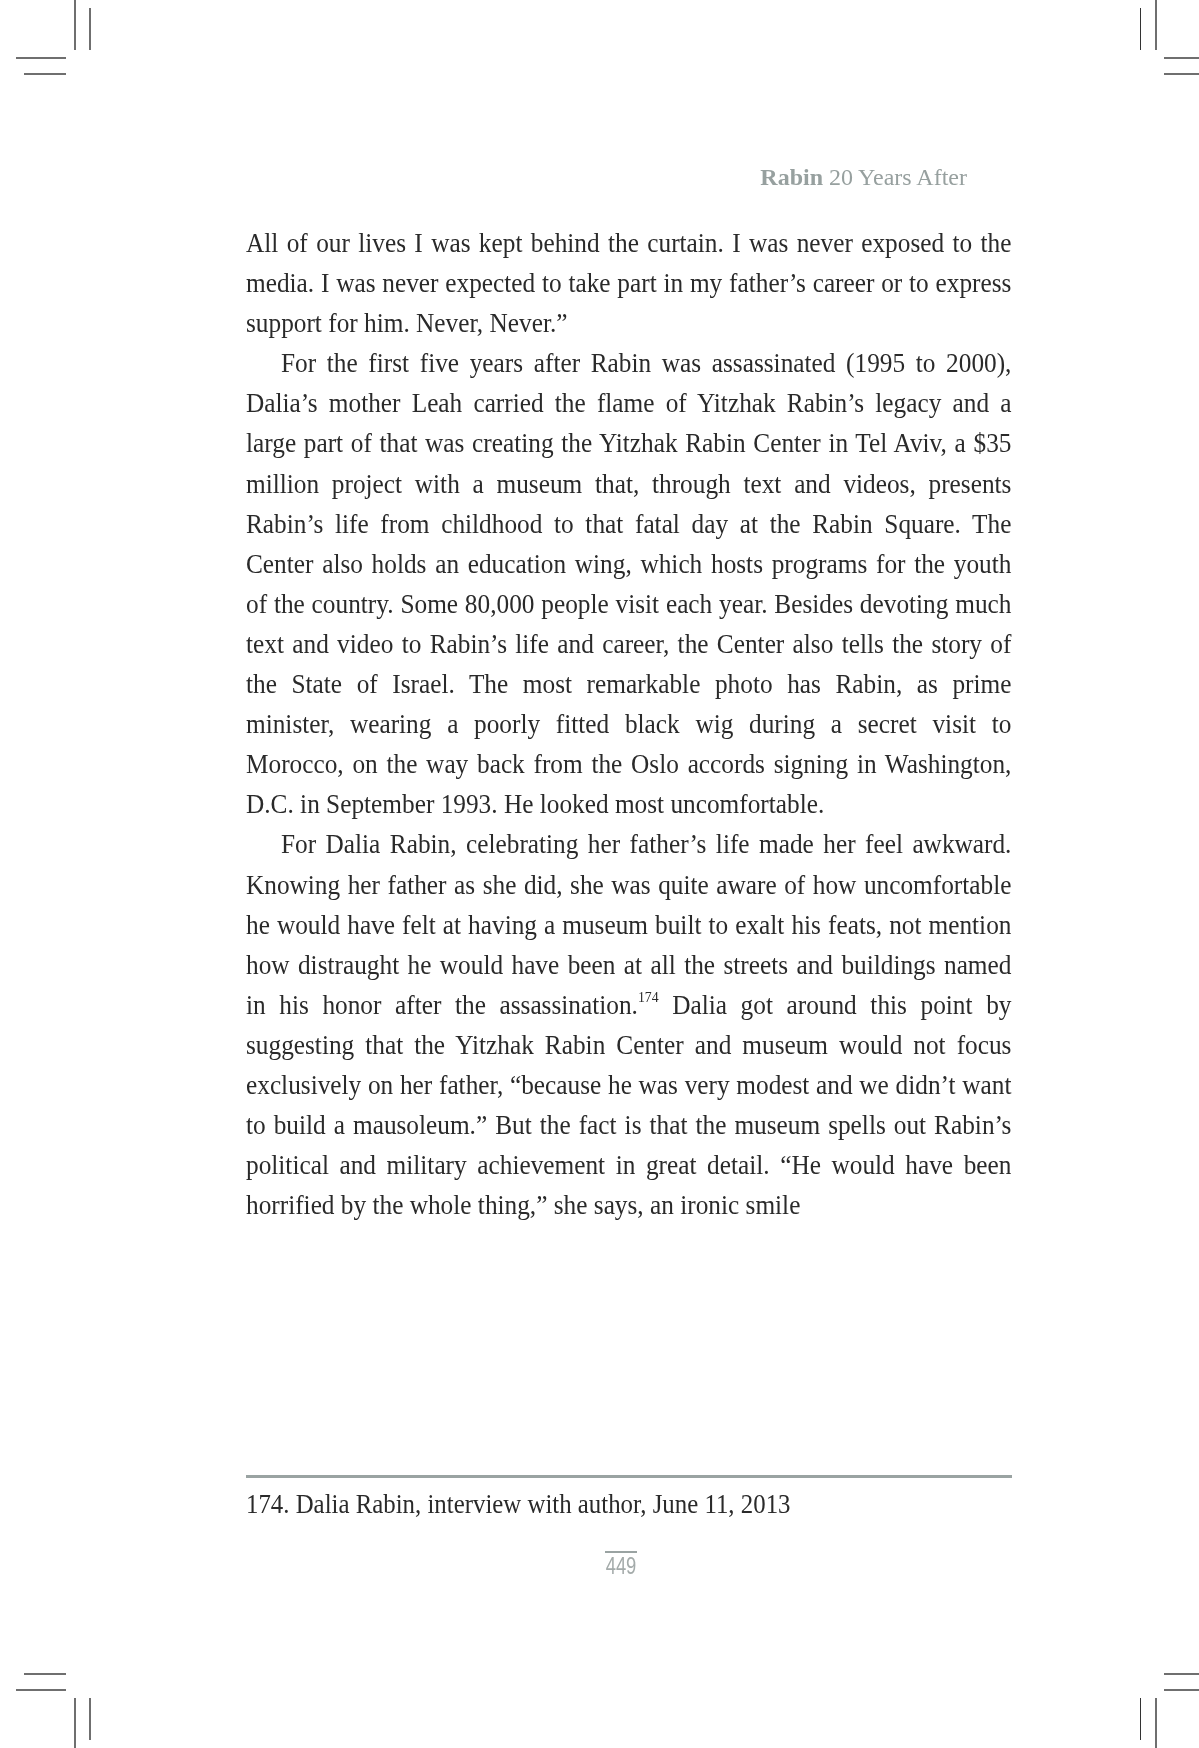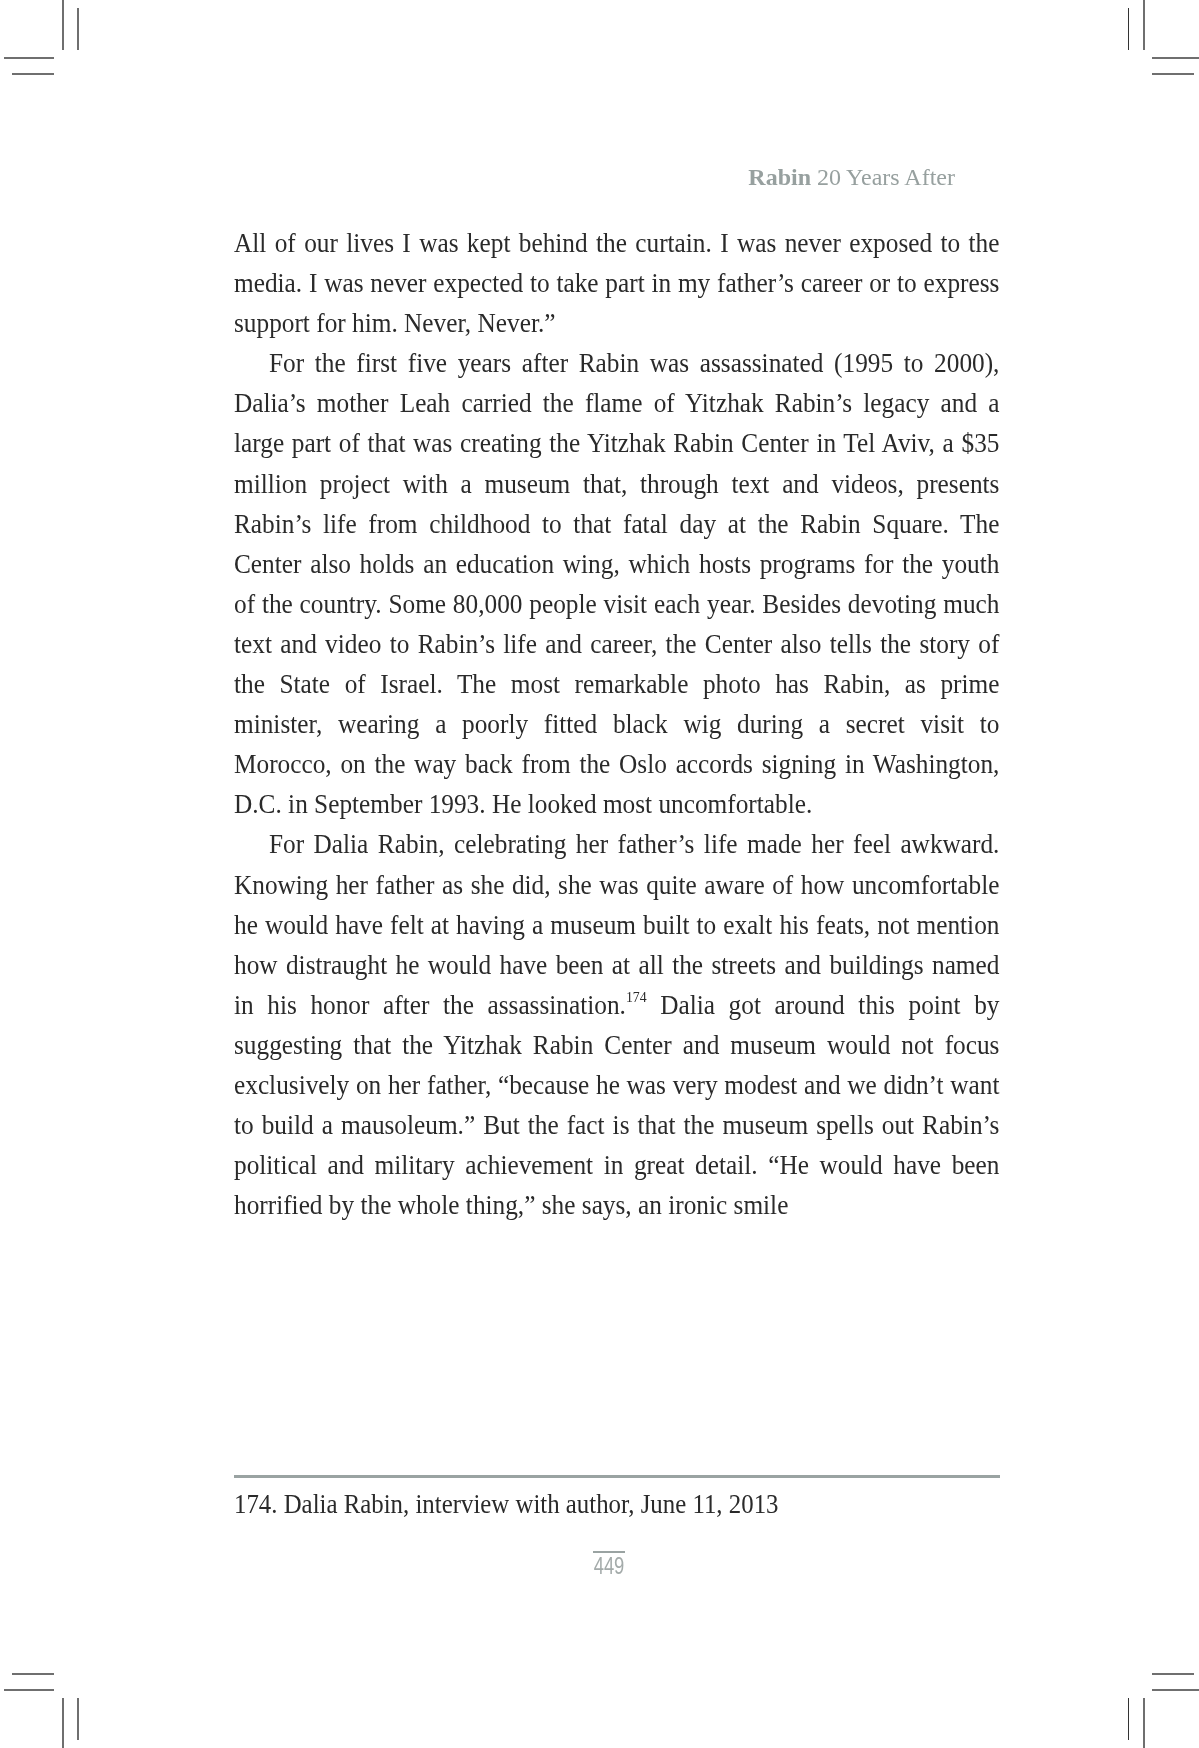--- a/index.html
+++ b/index.html
@@ -1,17 +1,17 @@
 <!DOCTYPE html>
 <html><head>
 <meta charset="utf-8">
 <style>
   html, body { margin: 0; padding: 0; background: #ffffff; }
   body { width: 1199px; height: 1748px; position: relative; overflow: hidden; }
-  .page { position: absolute; left: 4px; top: 0; width: 1155px; height: 1748px; background: #ffffff; }
+  .page { position: absolute; left: 16px; top: 0; width: 1155px; height: 1748px; background: #ffffff; }
 
   
   .mark { position: absolute; background: #6f6f6f; }
   .mark.dark { background: #333; }
 
   .running-head {
     position: absolute; top: 164px; right: 204px;
     font-family: "Liberation Serif", serif; font-size: 24px;
     color: #97a09f; white-space: nowrap; letter-spacing: 0;
   }

